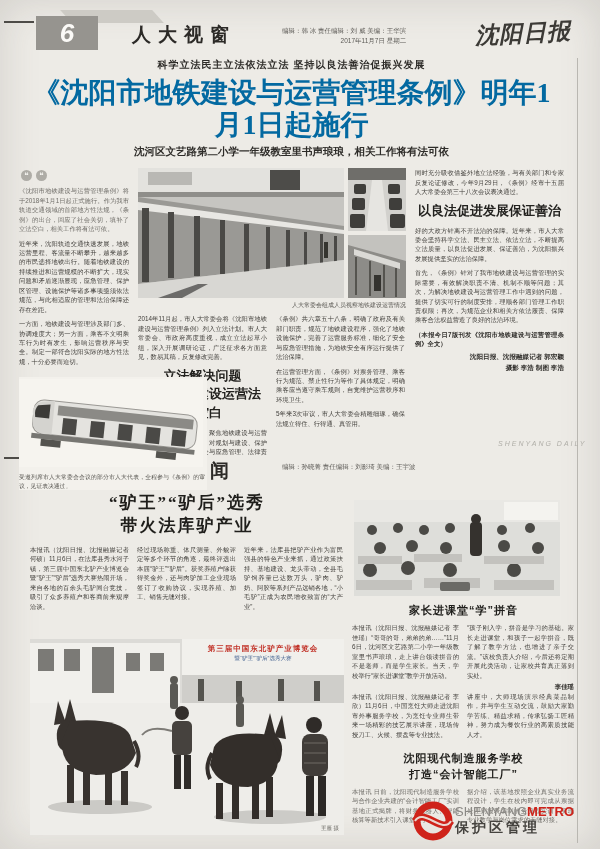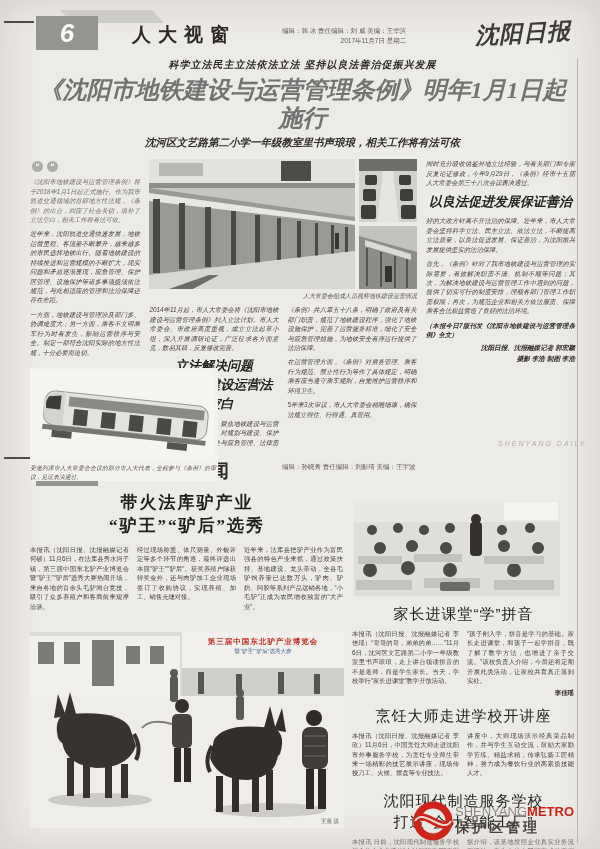--- a/index.html
+++ b/index.html
@@ -17,65 +17,65 @@
             transform:skewX(42deg);}
   .tab-box{position:absolute;left:6px;top:0;width:62px;height:34px;background:#96948f;
            display:flex;align-items:center;justify-content:center;}
   .tab-box span{color:#fbfaf7;font-size:26px;font-weight:bold;font-style:italic;line-height:1;}
   .sec-title{margin:6px 12px 0 28px;font-size:19px;font-weight:bold;letter-spacing:7px;color:#2c2a27;}
   .sec-credits{margin:10px 0 0 34px;font-size:6.5px;color:#5c5a56;line-height:1.6;text-align:right;}
   .masthead{margin-left:auto;margin-top:2px;font-size:23px;font-weight:bold;font-style:italic;
             color:#3c3a36;transform:rotate(-3deg);letter-spacing:1px;padding-right:4px;}
 
   
-  .a1{position:absolute;left:30px;top:58px;width:545px;font-style:italic;}
+  .a1{position:absolute;left:19px;top:58px;width:545px;}
   .a1 .kicker{text-align:center;font-size:10px;font-weight:bold;color:#2e2c29;letter-spacing:1px;}
-  .a1 .headline{text-align:center;font-size:24px;font-weight:bold;color:#737373;
+  .a1 .headline{text-align:center;font-size:28px;font-weight:bold;color:#0369a1;
                 letter-spacing:0;margin:5px 0 4px 0;line-height:1.15;}
   .a1 .deck{text-align:center;font-size:10.5px;font-weight:bold;color:#2e2c29;margin-bottom:9px;}
   .a1-body{display:flex;gap:9px;height:322px;position:relative;}
   .a1-col1{width:110px;position:relative;z-index:2;}
   .quotes{display:flex;gap:4px;margin:2px 0 5px 2px;}
   .qc{width:11px;height:11px;border-radius:50%;background:#aeaca6;color:#f4f3ef;font-size:8px;
       line-height:11px;text-align:center;}
   p.tiny{font-size:6.3px;line-height:1.5;text-align:justify;margin:0 0 5px 0;color:#403e3a;}
   p.tiny.lite{color:#6e6c67;}
   .subhead{font-size:13px;font-weight:bold;text-align:center;color:#23221f;line-height:1.45;
            margin:4px 0 5px 0;}
-  .a1-mid{width:268px;display:flex;flex-direction:column;align-items:center;}
+  .a1-mid{width:268px;display:flex;flex-direction:column;}
   .photo-row{display:flex;gap:4px;height:130px;}
   .ph{background:#c9c8c4;overflow:hidden;position:relative;flex-shrink:0;}
   .ph svg{display:block;}
   .cap{font-size:6px;color:#56544f;margin:3px 0 4px auto;text-align:right;}
   .mid-cols{display:flex;gap:9px;flex:1;}
   .mid-col{width:129px;}
   .a1-col4{width:149px;}
   .closing{font-size:6.3px;font-weight:bold;line-height:1.5;text-align:justify;color:#2e2c29;margin:2px 0;}
   .byline{font-size:6.6px;font-weight:bold;text-align:right;color:#2e2c29;line-height:1.7;}
   .train-box{position:absolute;left:0;bottom:0;width:186px;background:#f3f1ec;z-index:3;padding:2px 2px 0 0;}
   .train-cap{font-size:5.8px;color:#55534e;line-height:1.5;text-align:justify;margin:2px 0 0 0;}
   .watermark{position:absolute;left:498px;top:440px;font-size:7px;font-style:italic;
              letter-spacing:2px;color:#b0aea8;}
 
   
   .a2{position:absolute;left:30px;top:492px;width:314px;}
   .a2 .headline{text-align:center;font-size:17px;font-weight:bold;color:#1f1e1b;line-height:1.35;
                 letter-spacing:2px;}
   .a2-cols{display:flex;gap:8px;margin-top:7px;height:84px;overflow:hidden;}
   .a2-col{width:99px;}
-  .donkey-photo{position:relative;width:314px;height:196px;margin-top:3px;background:#86efac;overflow:hidden;}
+  .donkey-photo{position:relative;width:314px;height:196px;margin-top:10px;background:#86efac;overflow:hidden;}
   .banner{position:absolute;left:158px;top:5px;width:150px;text-align:center;}
   .banner .b1{font-size:7.5px;font-weight:bold;color:#c2342a;letter-spacing:1px;}
   .banner .b2{font-size:5.5px;color:#3f5e8e;margin-top:1px;}
   .pcredit{position:absolute;right:5px;bottom:3px;font-size:5.5px;color:#6a6863;}
 
   
   .rail{position:absolute;left:352px;top:500px;width:223px;}
   .rail .ph{margin-left:2px;}
-  .rail-head{text-align:center;font-size:15px;font-weight:normal;color:#1f1e1b;margin:7px 0 5px 0;
+  .rail-head{text-align:center;font-size:11px;font-weight:bold;color:#1f1e1b;margin:7px 0 5px 0;
              letter-spacing:1px;line-height:1.4;}
   .rail-cols{display:flex;gap:8px;}
   .rail-col{width:107px;}
   .rail-byline{font-size:6.4px;font-weight:bold;text-align:right;color:#2e2c29;margin-top:-2px;}
 
   
   .logo{position:absolute;right:26px;bottom:6px;display:flex;align-items:center;}
   .logo-txt .en{font-size:13px;letter-spacing:0;line-height:1;}
   .logo-txt .en .g{color:#8b8985;}
   .logo-txt .en .r{color:#cf231a;font-weight:bold;}
@@ -242,22 +242,22 @@
       <div class="tab-box">
           <span>6</span>
         </div>
     </div>
     <div class="sec-title">综合新闻</div>
     <div class="sec-credits" style="text-align:left;">编辑：孙晓菁  责任编辑：刘影琦  美编：王宇波</div>
   </div>
 
   <div class="a2">
     <div class="headline serif">
+      <div>“驴王”“驴后”选秀</div>
       <div>带火法库驴产业</div>
-      <div>“驴王”“驴后”选秀</div>
     </div>
     <div class="a2-cols">
       <div class="a2-col">
           <p class="tiny">本报讯（沈阳日报、沈报融媒记者 何硕）11月6日，在法库县秀水河子镇，第三届中国东北驴产业博览会暨“驴王”“驴后”选秀大赛热闹开场，来自各地的百余头毛驴同台竞技，吸引了众多养殖户和客商前来观摩洽谈。</p>
         </div>
       <div class="a2-col">
           <p class="tiny">经过现场称重、体尺测量、外貌评定等多个环节的角逐，最终评选出本届“驴王”“驴后”。获奖养殖户除获得奖金外，还与肉驴加工企业现场签订了收购协议，实现养殖、加工、销售无缝对接。</p>
         </div>
       <div class="a2-col">
           <p class="tiny">近年来，法库县把驴产业作为富民强县的特色产业来抓，通过政策扶持、基地建设、龙头带动，全县毛驴饲养量已达数万头，驴肉、驴奶、阿胶等系列产品远销各地，“小毛驴”正成为农民增收致富的“大产业”。</p>
@@ -389,21 +389,20 @@
     <div class="rail-head">家长进课堂“学”拼音</div>
     <div class="rail-cols">
       <div class="rail-col">
           <p class="tiny">本报讯（沈阳日报、沈报融媒记者 李佳瑶）“哥哥的哥，弟弟的弟……”11月6日，沈河区文艺路第二小学一年级教室里书声琅琅，走上讲台领读拼音的不是老师，而是学生家长。当天，学校举行“家长进课堂”教学开放活动。</p>
         </div>
       <div class="rail-col">
         <p class="tiny">“孩子刚入学，拼音是学习的基础。家长走进课堂，和孩子一起学拼音，既了解了教学方法，也增进了亲子交流。”该校负责人介绍，今后还将定期开展此类活动，让家校共育真正落到实处。</p>
         <div class="rail-byline">李佳瑶</div>
       </div>
     </div>
-    <div class="rail-head">烹饪大师走进学校开讲座</div>
     <div class="rail-cols">
       <div class="rail-col">
           <p class="tiny">本报讯（沈阳日报、沈报融媒记者 李欣）11月6日，中国烹饪大师走进沈阳市外事服务学校，为烹饪专业师生带来一场精彩的技艺展示讲座，现场传授刀工、火候、摆盘等专业技法。</p>
         </div>
       <div class="rail-col">
           <p class="tiny">讲座中，大师现场演示经典菜品制作，并与学生互动交流，鼓励大家勤学苦练、精益求精，传承弘扬工匠精神，努力成为餐饮行业的高素质技能人才。</p>
         </div>
     </div>
     <div class="rail-head">
       <div>沈阳现代制造服务学校</div>

